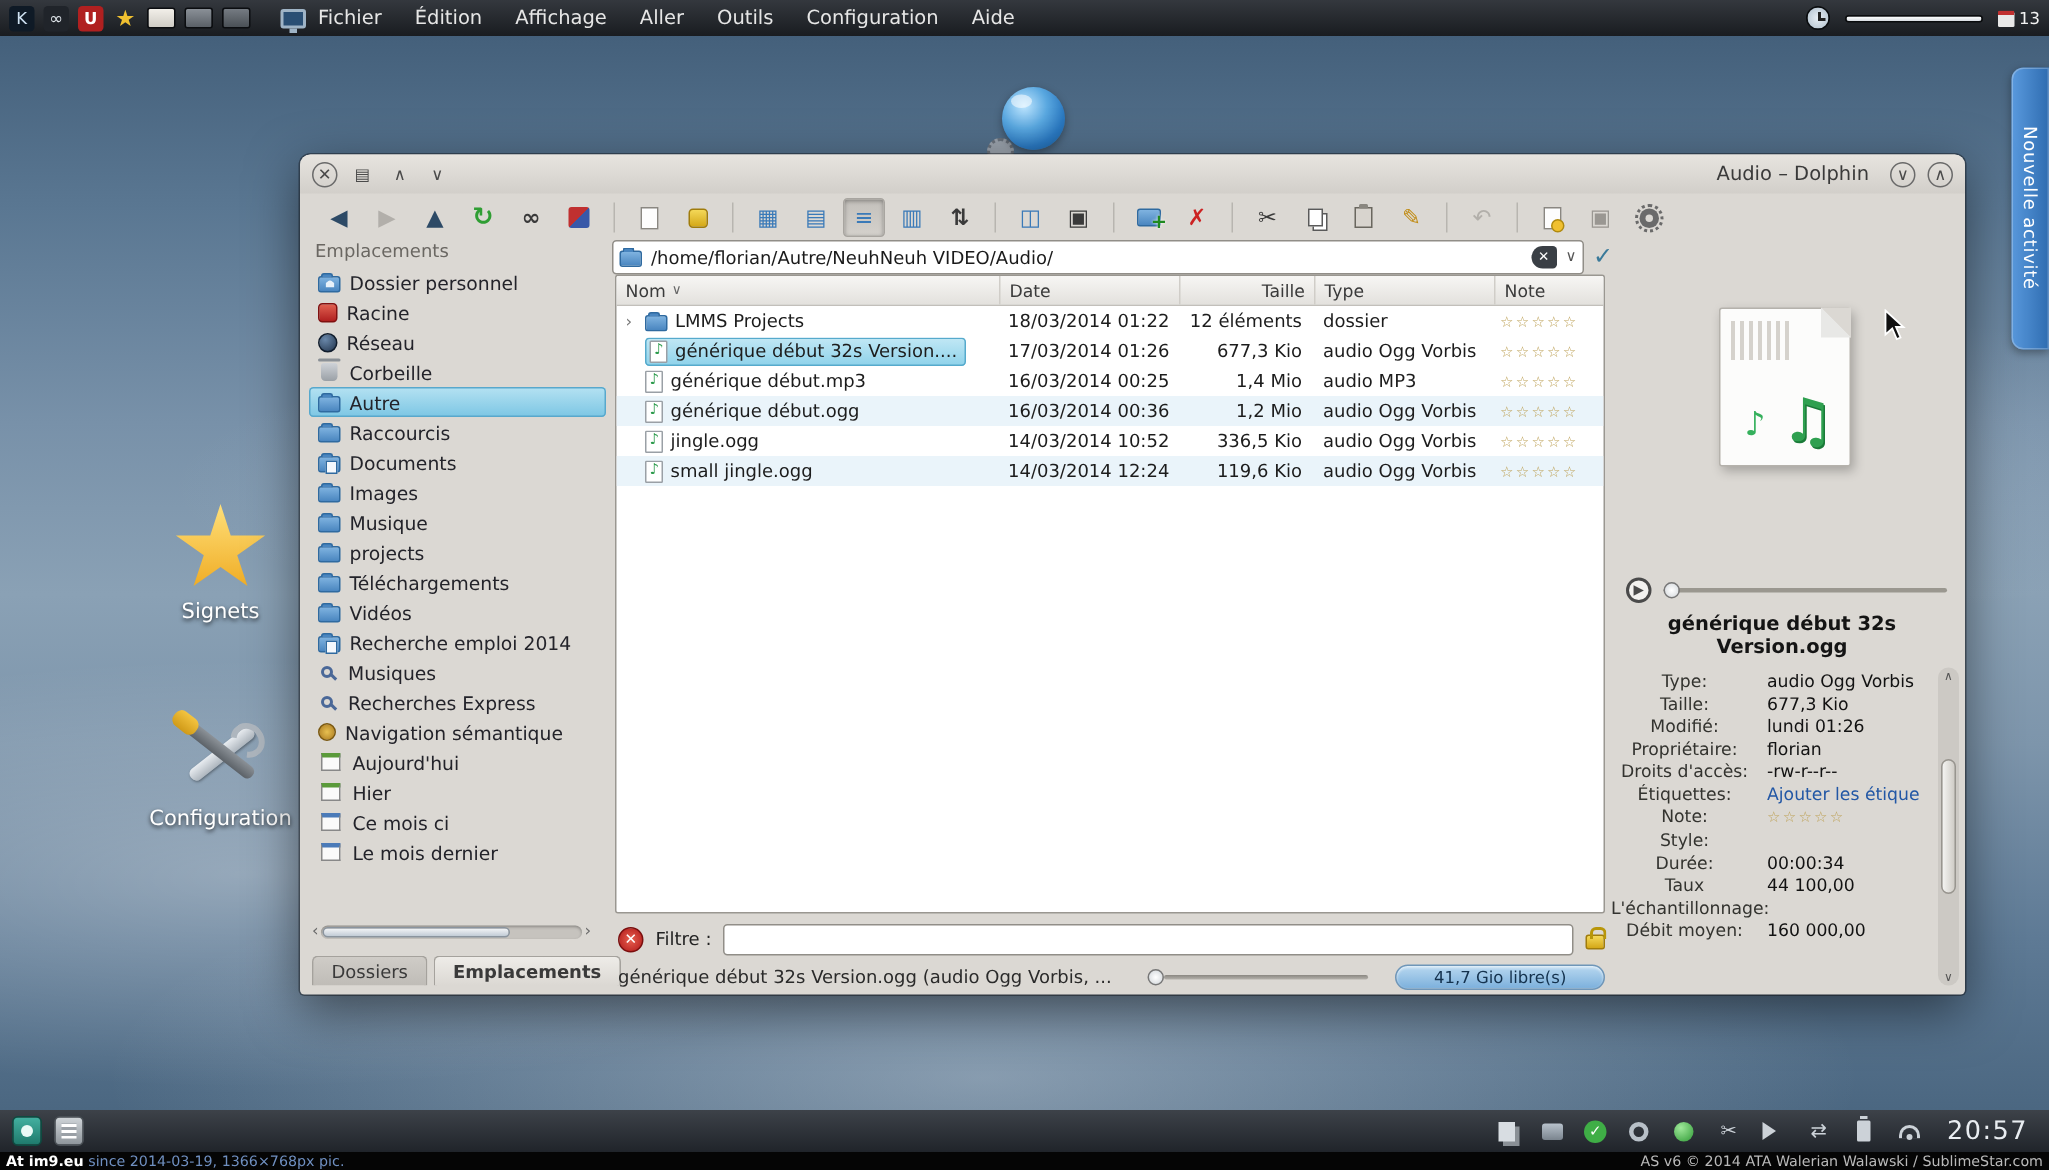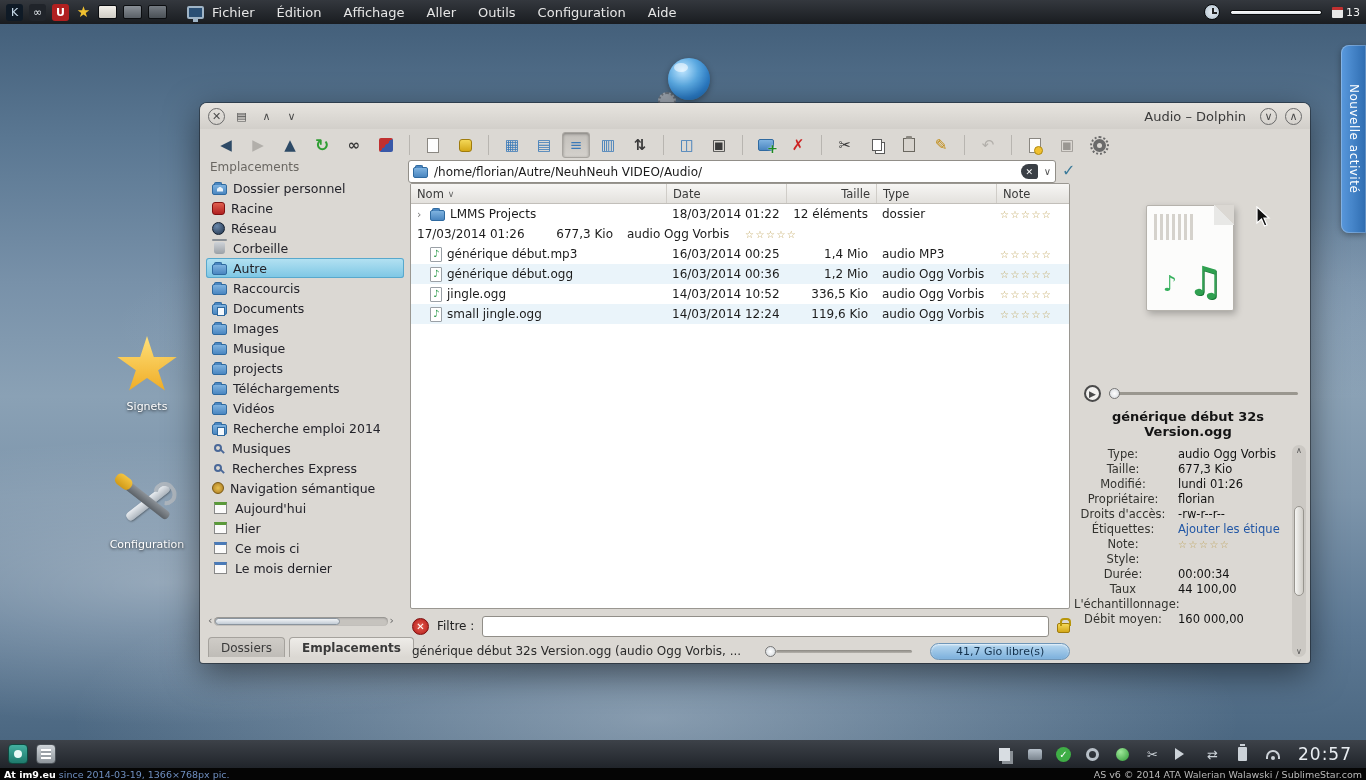--- a/index.html
+++ b/index.html
@@ -41,21 +41,21 @@
 
 
 #globe-widget{position:absolute;left:658px;top:34px;width:52px;height:52px}
 #globe-widget .sphere{position:absolute;right:0;top:0;width:42px;height:42px;border-radius:50%;
  background:radial-gradient(circle at 35% 30%,#bfe6ff 0%,#5aa8e0 38%,#2a78c0 68%,#175a98 100%);box-shadow:0 2px 6px rgba(0,0,0,.35)}
 #globe-widget .sphere::before{content:"";position:absolute;left:6px;top:5px;width:14px;height:9px;border-radius:50%;background:rgba(255,255,255,.55)}
 #globe-widget .gear{position:absolute;left:0;bottom:0;width:18px;height:18px;border-radius:50%;background:#9aa2ac;border:2px dotted #6a727c}
 
 
 .desk-icon{position:absolute;width:110px;text-align:center;cursor:default}
-.desk-icon .dlabel{margin-top:4px;color:#fff;font-size:11px;text-shadow:0 1px 3px rgba(0,0,0,.8)}
+.desk-icon .dlabel{margin-top:4px;color:#fff;font-size:14px;text-shadow:0 1px 3px rgba(0,0,0,.8)}
 #signets{left:92px;top:312px}
 .star-shape{width:62px;height:60px;margin:0 auto;background:linear-gradient(#ffe07a,#eea81e);clip-path:polygon(50% 0%,61% 35%,98% 35%,68% 57%,79% 91%,50% 70%,21% 91%,32% 57%,2% 35%,39% 35%);filter:drop-shadow(0 2px 3px rgba(0,0,0,.4))}
 #configuration{left:92px;top:448px}
 .tools-shape{width:62px;height:62px;margin:0 auto;position:relative}
 .tools-shape .t1{position:absolute;left:6px;top:26px;width:52px;height:9px;border-radius:4px;background:linear-gradient(#e8ecf0,#aeb6be);transform:rotate(-38deg);box-shadow:0 1px 2px rgba(0,0,0,.4)}
 .tools-shape .t1::before{content:"";position:absolute;right:-4px;top:-4px;width:14px;height:16px;border:4px solid #aeb6be;border-radius:50%;border-left-color:transparent}
 .tools-shape .t2{position:absolute;left:4px;top:24px;width:54px;height:9px;border-radius:4px;background:linear-gradient(#8c9298,#5c6268);transform:rotate(38deg)}
 .tools-shape .t2::after{content:"";position:absolute;left:-12px;top:-2px;width:18px;height:12px;border-radius:5px;background:linear-gradient(#f4c440,#d09a18)}
 
 
@@ -501,20 +501,27 @@
             <span class="fold"></span>
             <span>LMMS Projects</span>
           </div>
         <div class="c-date">18/03/2014 01:22</div>
         <div class="c-size">12 éléments</div>
         <div class="c-type">dossier</div>
         <div class="c-note"><span class="stars">☆☆☆☆☆</span></div>
       </div>
 
       <div class="frow">
+        <div class="c-name">
+            <span class="noexp"></span>
+            <span class="selbox">
+              <span class="aicon"></span>
+              <span>générique début 32s Version....</span>
+            </span>
+          </div>
         <div class="c-date">17/03/2014 01:26</div>
         <div class="c-size">677,3 Kio</div>
         <div class="c-type">audio Ogg Vorbis</div>
         <div class="c-note"><span class="stars">☆☆☆☆☆</span></div>
       </div>
 
       <div class="frow">
         <div class="c-name">
             <span class="noexp"></span>
             <span class="aicon"></span>

